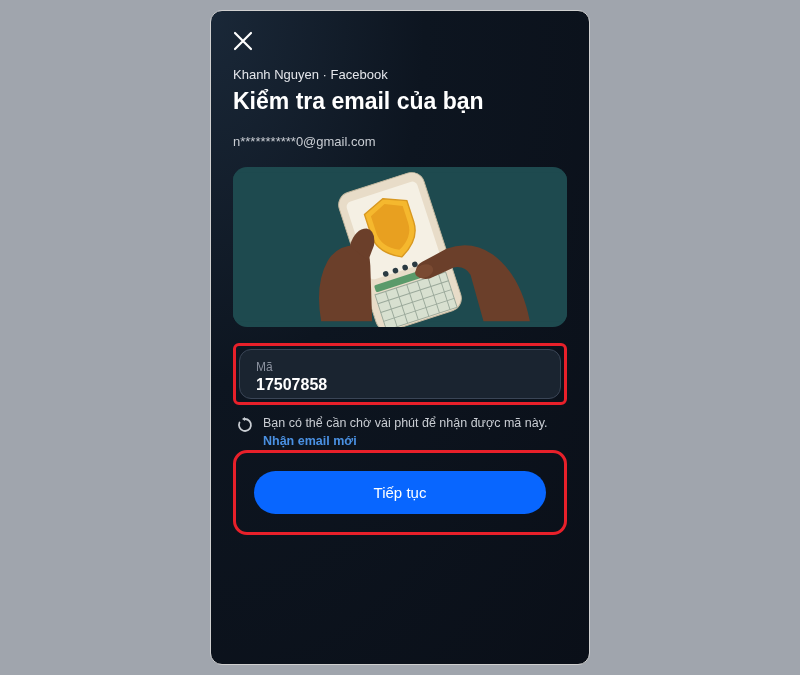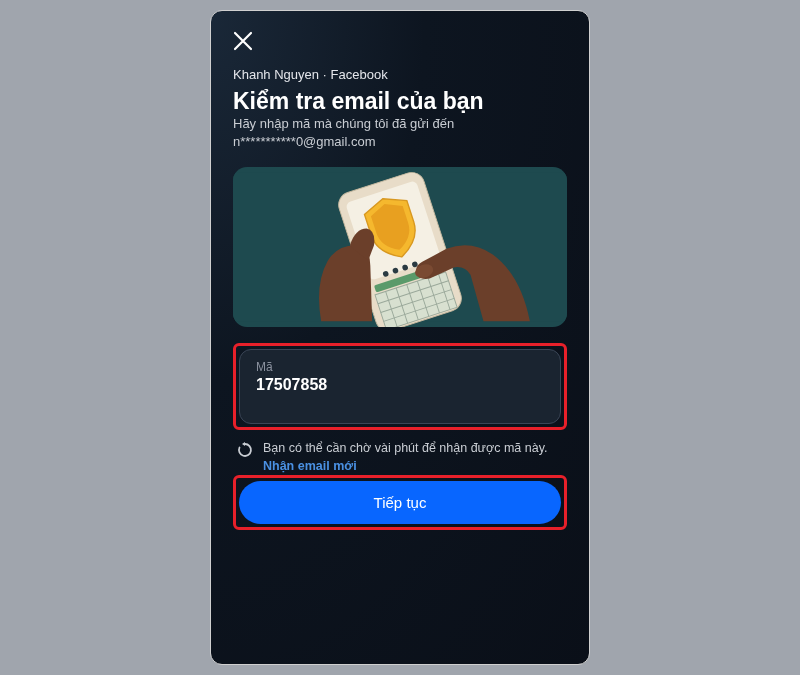--- a/index.html
+++ b/index.html
@@ -69,21 +69,21 @@
     .highlight-box-1 {
       border: 3px solid #e8202a;
       border-radius: 6px;
       padding: 3px;
       margin-bottom: 10px;
     }
     .code-input-wrap {
       background: #1a2430;
       border: 1px solid #3a4556;
       border-radius: 12px;
-      padding: 10px 16px 29px;
+      padding: 10px 16px 4px;
     }
     .code-label {
       color: #8a919e;
       font-size: 12px;
       margin-bottom: 2px;
     }
     .code-value {
       color: #fff;
       font-size: 16px;
       font-weight: 700;
@@ -108,22 +108,22 @@
       font-size: 12.5px;
       line-height: 1.4;
     }
     .wait-link {
       color: #4a90e2;
       font-weight: 600;
       cursor: pointer;
     }
     .highlight-box-2 {
       border: 3px solid #e8202a;
-      border-radius: 6px;
-      padding: 3px;
+      border-radius: 14px;
+      padding: 18px;
       margin-bottom: 14px;
     }
     .primary-btn {
       width: 100%;
       background: #0866ff;
       color: #fff;
       font-size: 15px;
       font-weight: 500;
       border: none;
       border-radius: 24px;
@@ -153,21 +153,21 @@
     <svg width="20" height="20" viewBox="0 0 20 20">
         <path d="M2 2 L18 18 M18 2 L2 18" stroke="#fff" stroke-width="2.2" stroke-linecap="round"></path>
       </svg>
   </div>
 
   <div class="breadcrumb">Khanh Nguyen · Facebook</div>
   
   <div class="title">Kiểm tra email của bạn</div>
   
   <div class="subtitle">
-    <span>Hãy nhập mã mà chúng tôi đã gửi đến</span><br>
+    <br>
     <span>n***********0@gmail.com</span>
   </div>
 
   <div class="illustration">
     <svg viewBox="0 0 360 160">
       <rect width="360" height="160" fill="#1e4a4f"></rect>
 
       <g transform="translate(180,85) rotate(-18)">
         <rect x="-48" y="-78" width="96" height="156" rx="14" fill="#e8dcc8" stroke="#c4b89f" stroke-width="1"></rect>
         <rect x="-40" y="-68" width="80" height="88" rx="6" fill="#f5f0e4"></rect>

